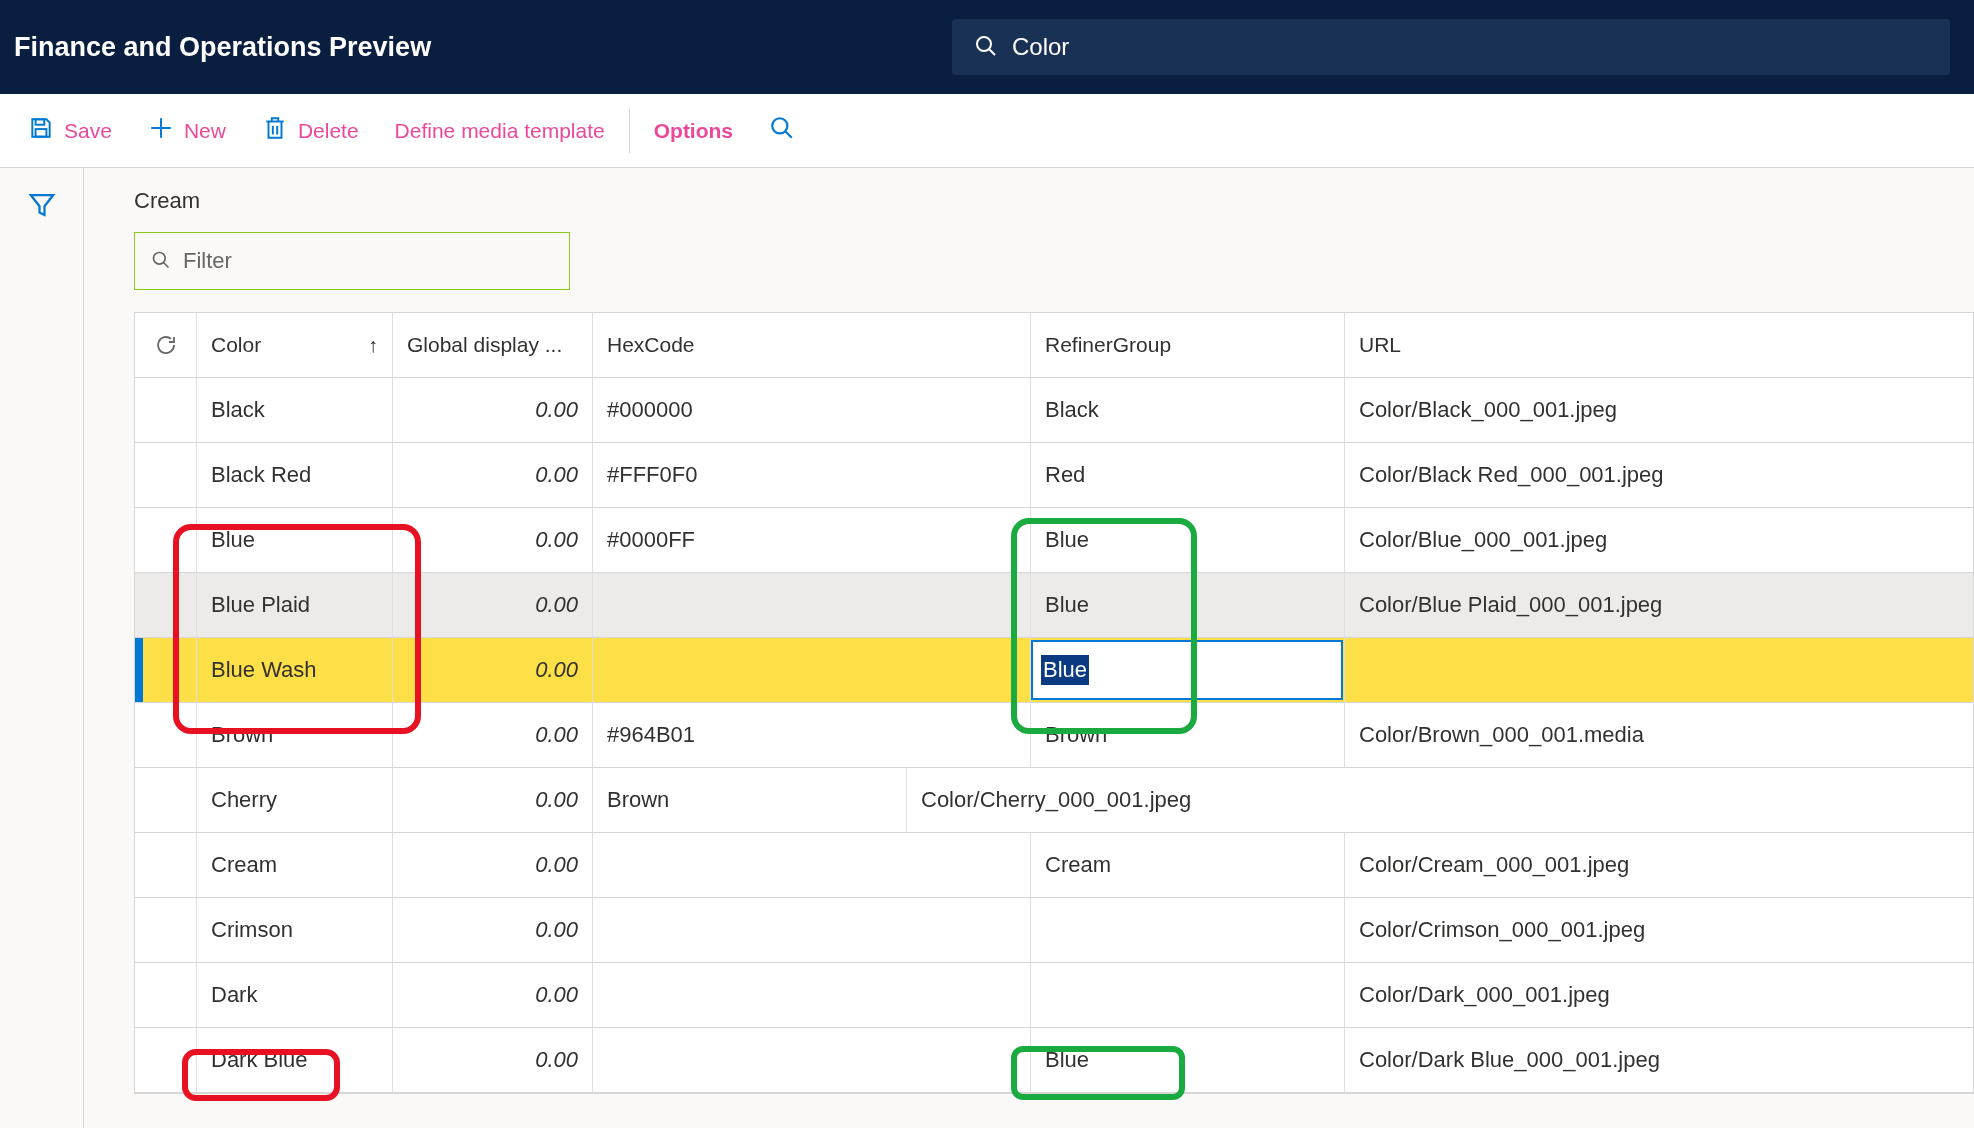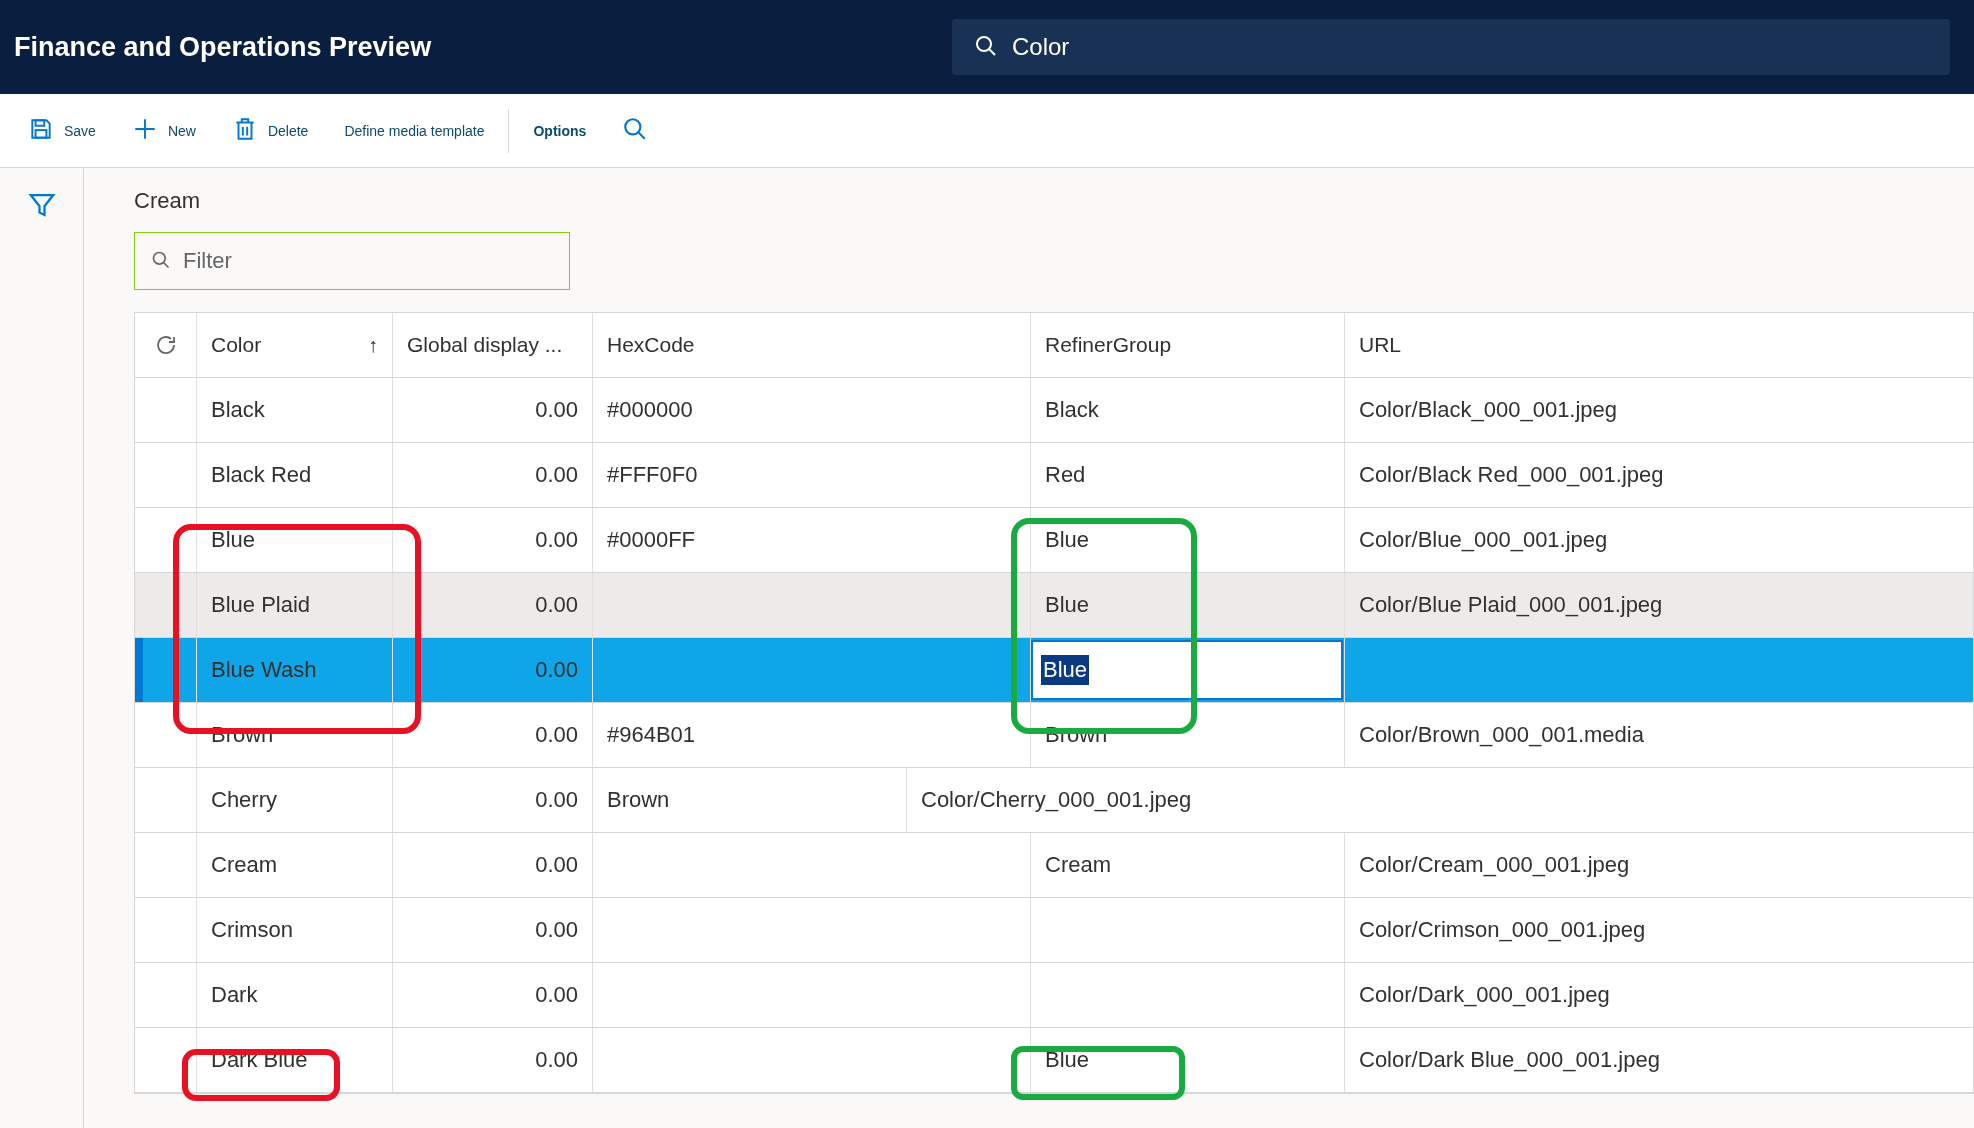--- a/index.html
+++ b/index.html
@@ -57,22 +57,22 @@
   display: flex;
   align-items: center;
   padding: 0 10px;
   border-bottom: 1px solid #d6d6d6;
 }
 .toolbar-btn {
   display: flex;
   align-items: center;
   padding: 0 18px;
   height: 100%;
-  font-size: 14px;
-  color: #0c4a6e;
+  font-size: 21px;
+  color: #ec4899;
   cursor: pointer;
   justify-content: flex-end;
 }
 .toolbar-btn svg { width: 26px; height: 26px; margin-right: 10px; stroke: #0078d4; fill: none; }
 .toolbar-btn.icon-only svg { margin-right: 0; }
 .toolbar-sep {
   width: 1px;
   height: 44px;
   background: #d6d6d6;
   margin: 0 6px;
@@ -146,30 +146,30 @@
 .cell {
   border-right: 1px solid #e1dfdd;
   padding: 0 14px;
   display: flex;
   align-items: center;
   font-size: 22px;
   overflow: hidden;
   white-space: nowrap;
   text-overflow: ellipsis;
 }
-.cell.num { justify-content: flex-end; }
+.cell.num { justify-content: flex-end; font-style: italic; }
 .cell.c-marker { width: 62px; padding: 0; justify-content: center; }
 .cell.c-color { width: 196px; }
 .cell.c-gd { width: 200px; }
 .cell.c-hex { width: 438px; }
 .cell.c-rg { width: 314px; }
 .cell.c-url { flex: 1; border-right: none; }
 
 .grid-row.alt { background: #edebe9; }
-.grid-row.selected { background: #0ea5e9; }
+.grid-row.selected { background: #fde047; }
 .grid-row.selected::before {
   content: "";
   position: absolute;
   left: 0;
   top: 0;
   bottom: 0;
   width: 8px;
   background: #0078d4;
 }
 

